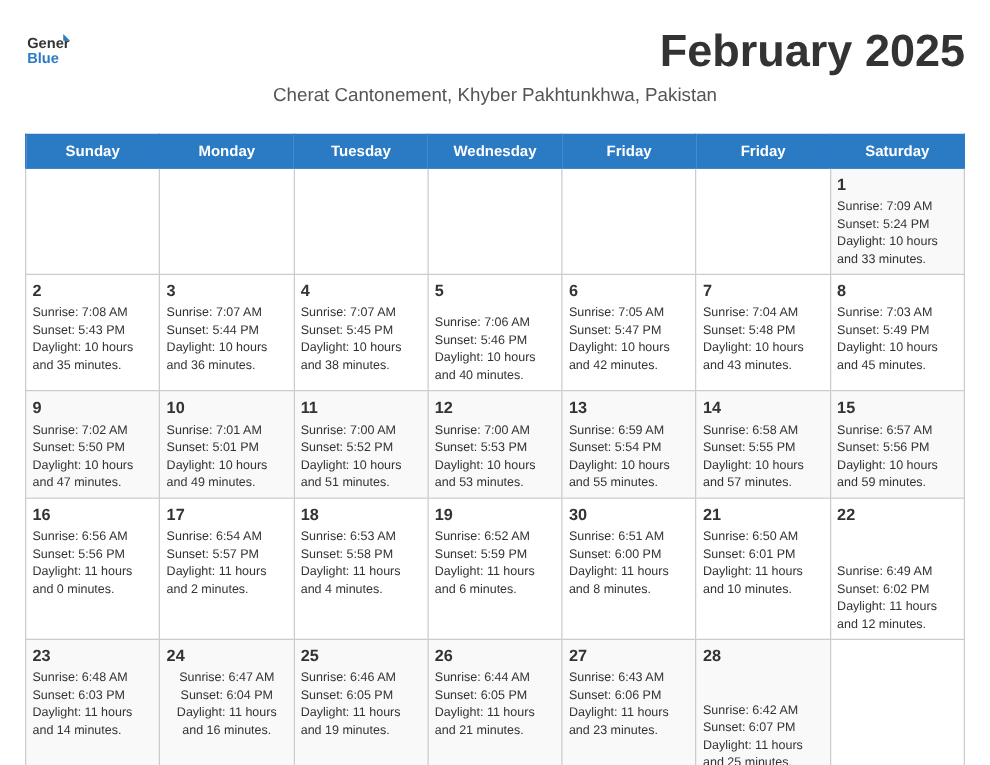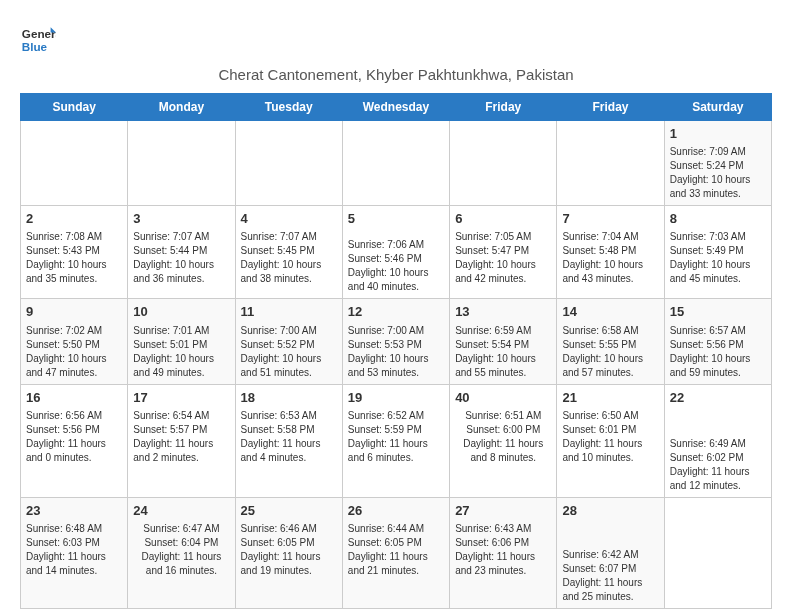--- a/index.html
+++ b/index.html
@@ -24,21 +24,21 @@
       text-align: right;
       font-size: 36px;
       font-weight: bold;
       color: #333;
       margin-bottom: 4px;
     }
     .location-title {
       text-align: center;
       font-size: 15px;
       color: #555;
-      margin-bottom: 10px;
+      margin-bottom: 22px;
     }
     .top-row {
       display: flex;
       justify-content: space-between;
       align-items: flex-start;
       margin-bottom: 2px;
     }
     table {
       width: 100%;
       border-collapse: collapse;
@@ -88,20 +88,21 @@
 <body>
 
 <div class="top-row">
   <div class="header-logo">
     <svg class="logo-icon" viewBox="0 0 40 40" xmlns="http://www.w3.org/2000/svg">
       <text x="2" y="20" font-size="13" font-weight="bold" fill="#333" font-family="Arial">General</text>
       <text x="2" y="34" font-size="13" font-weight="bold" fill="#2a7ac4" font-family="Arial">Blue</text>
       <polygon points="34,8 40,14 34,14" fill="#2a7ac4"></polygon>
     </svg>
   </div>
+  <div class="month-title">February 2025</div>
 </div>
 <div class="location-title">Cherat Cantonement, Khyber Pakhtunkhwa, Pakistan</div>
 
 <table>
   <thead>
     <tr id="weekday-header">
     <th>Sunday</th>
         <th>Monday</th>
         <th>Tuesday</th>
         <th>Wednesday</th>
@@ -232,22 +233,22 @@
 Sunset: 5:58 PM
 Daylight: 11 hours and 4 minutes.</div>
         </td>
         <td>
           <div class="day-number">19</div>
           <div class="day-info" style="white-space: pre-line;">Sunrise: 6:52 AM
 Sunset: 5:59 PM
 Daylight: 11 hours and 6 minutes.</div>
         </td>
         <td>
-          <div class="day-number">40</div>
-          <div class="day-info" style="white-space: pre-line; text-align: center;">Sunrise: 6:51 AM
+          <div class="day-number">30</div>
+          <div class="day-info" style="white-space: pre-line;">Sunrise: 6:51 AM
 Sunset: 6:00 PM
 Daylight: 11 hours and 8 minutes.</div>
         </td>
         <td>
           <div class="day-number">21</div>
           <div class="day-info" style="white-space: pre-line;">Sunrise: 6:50 AM
 Sunset: 6:01 PM
 Daylight: 11 hours and 10 minutes.</div>
         </td>
         <td>

